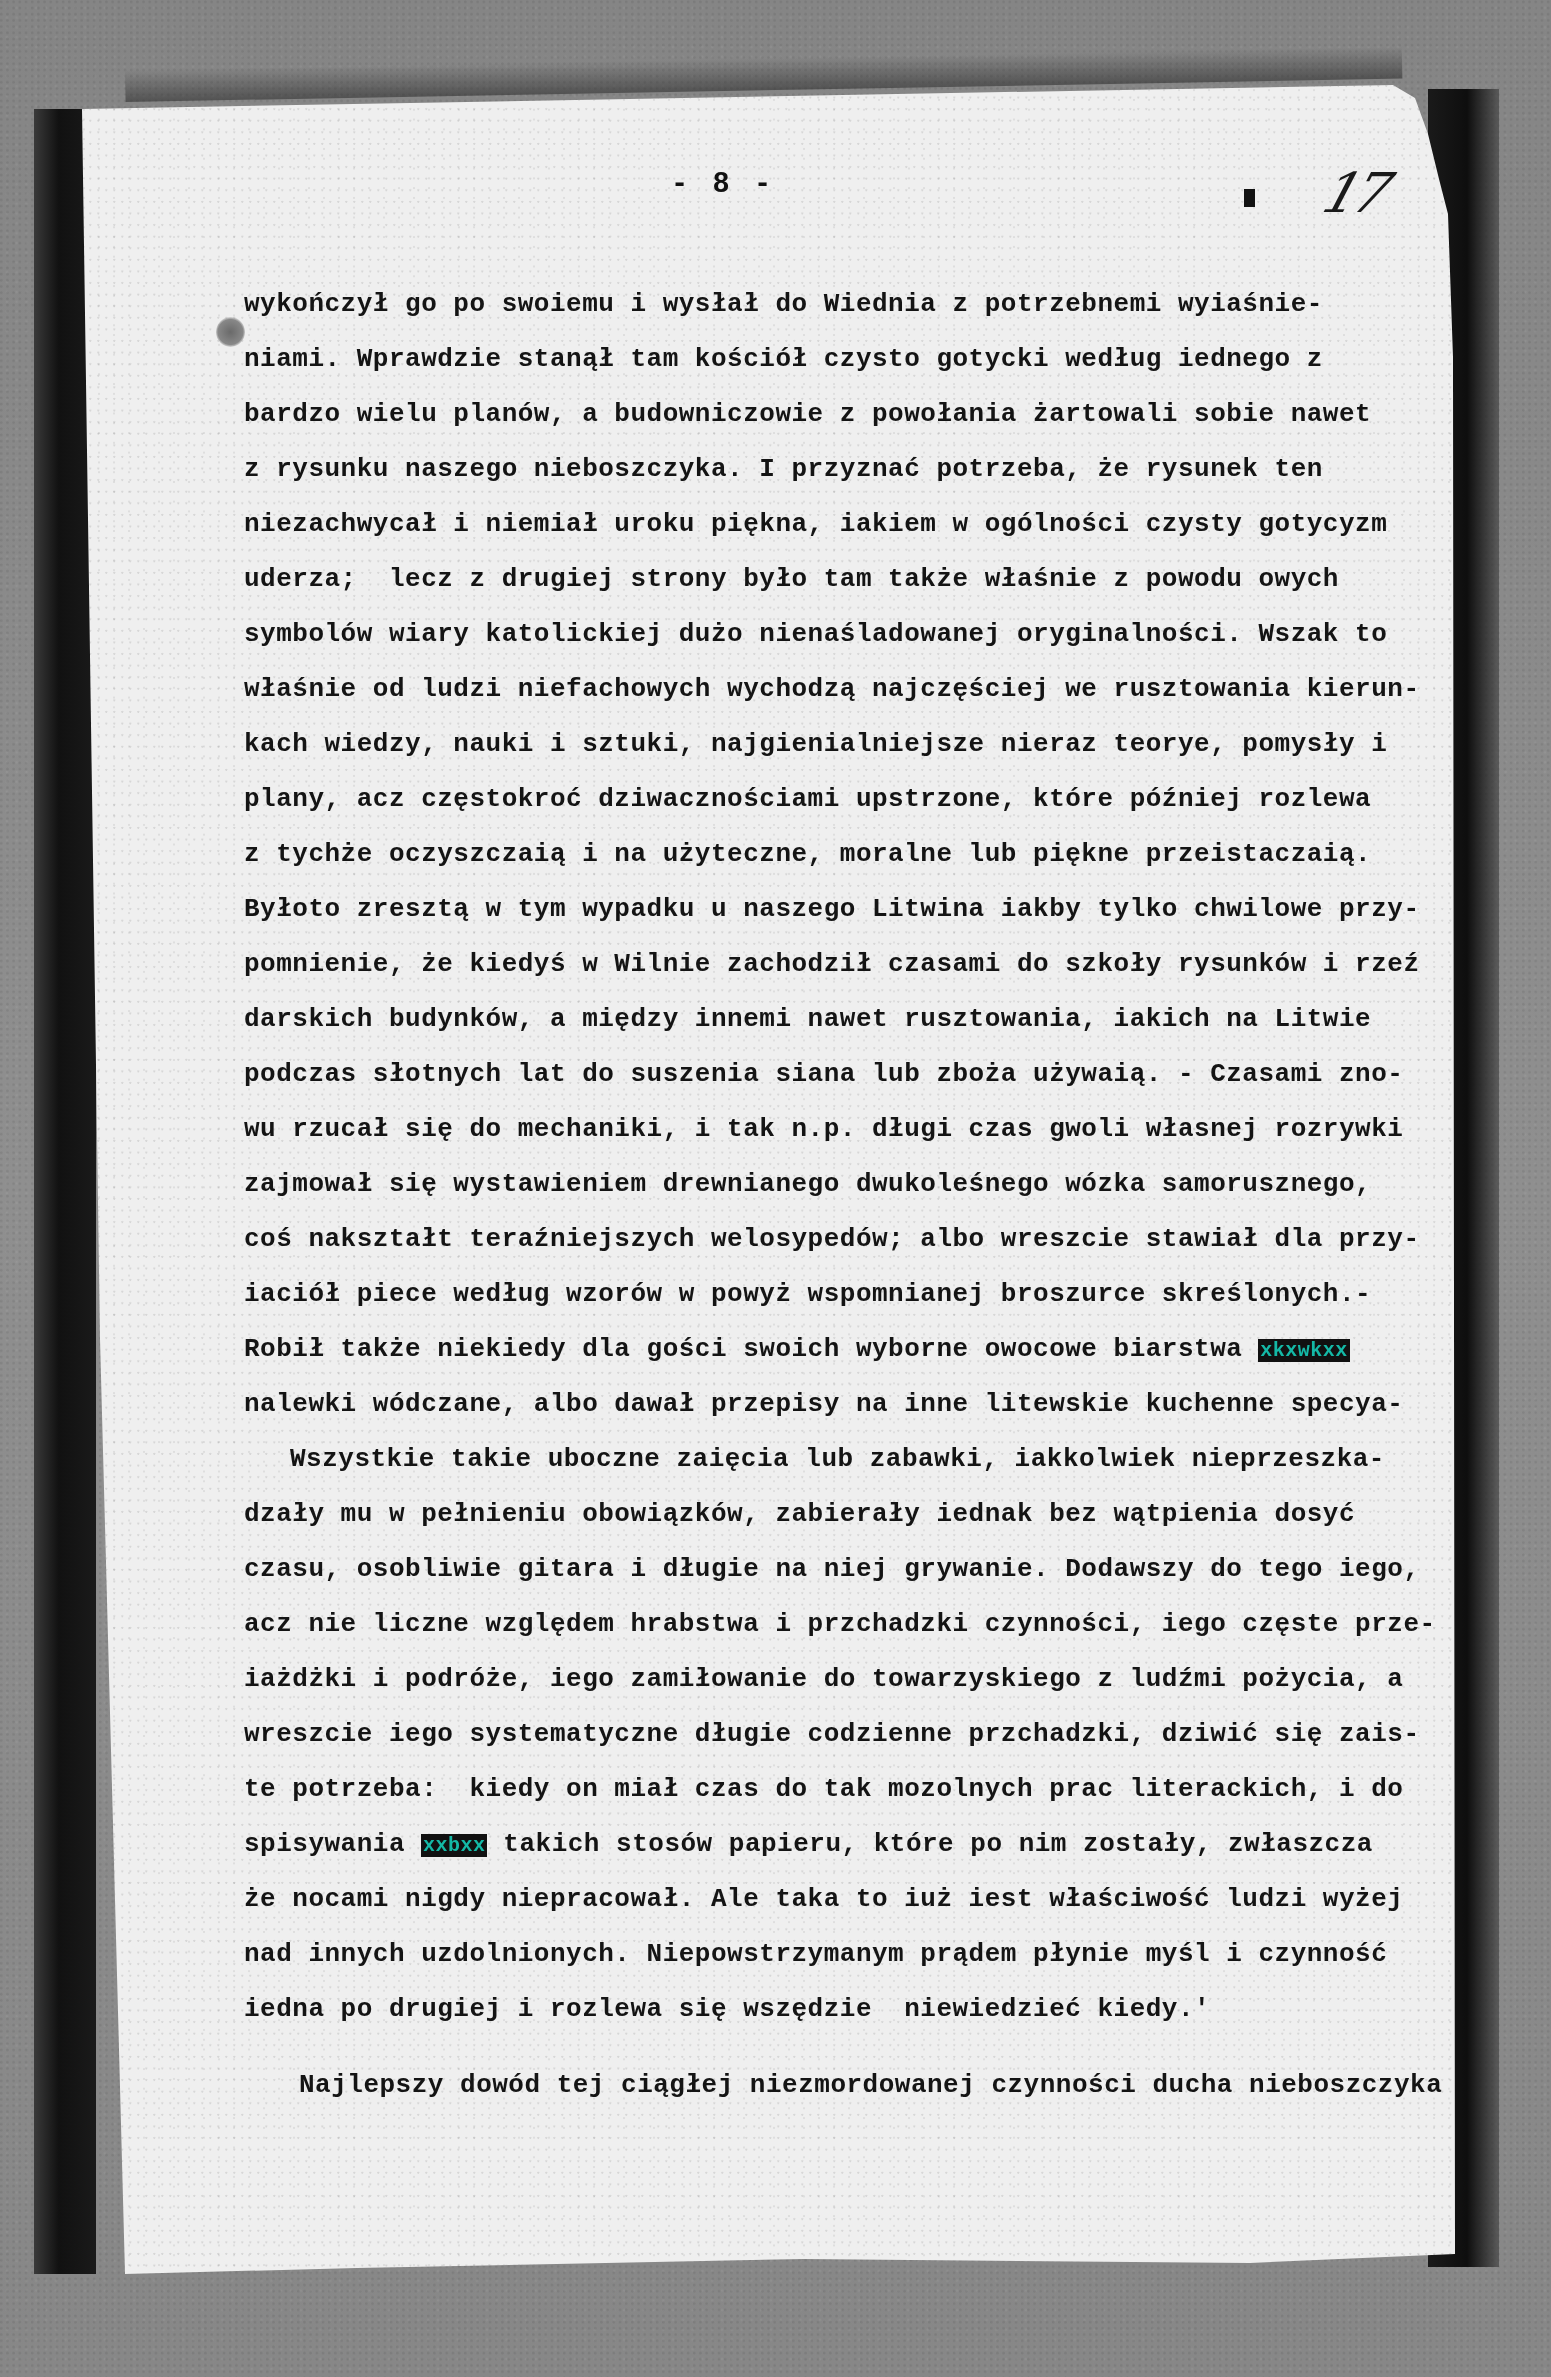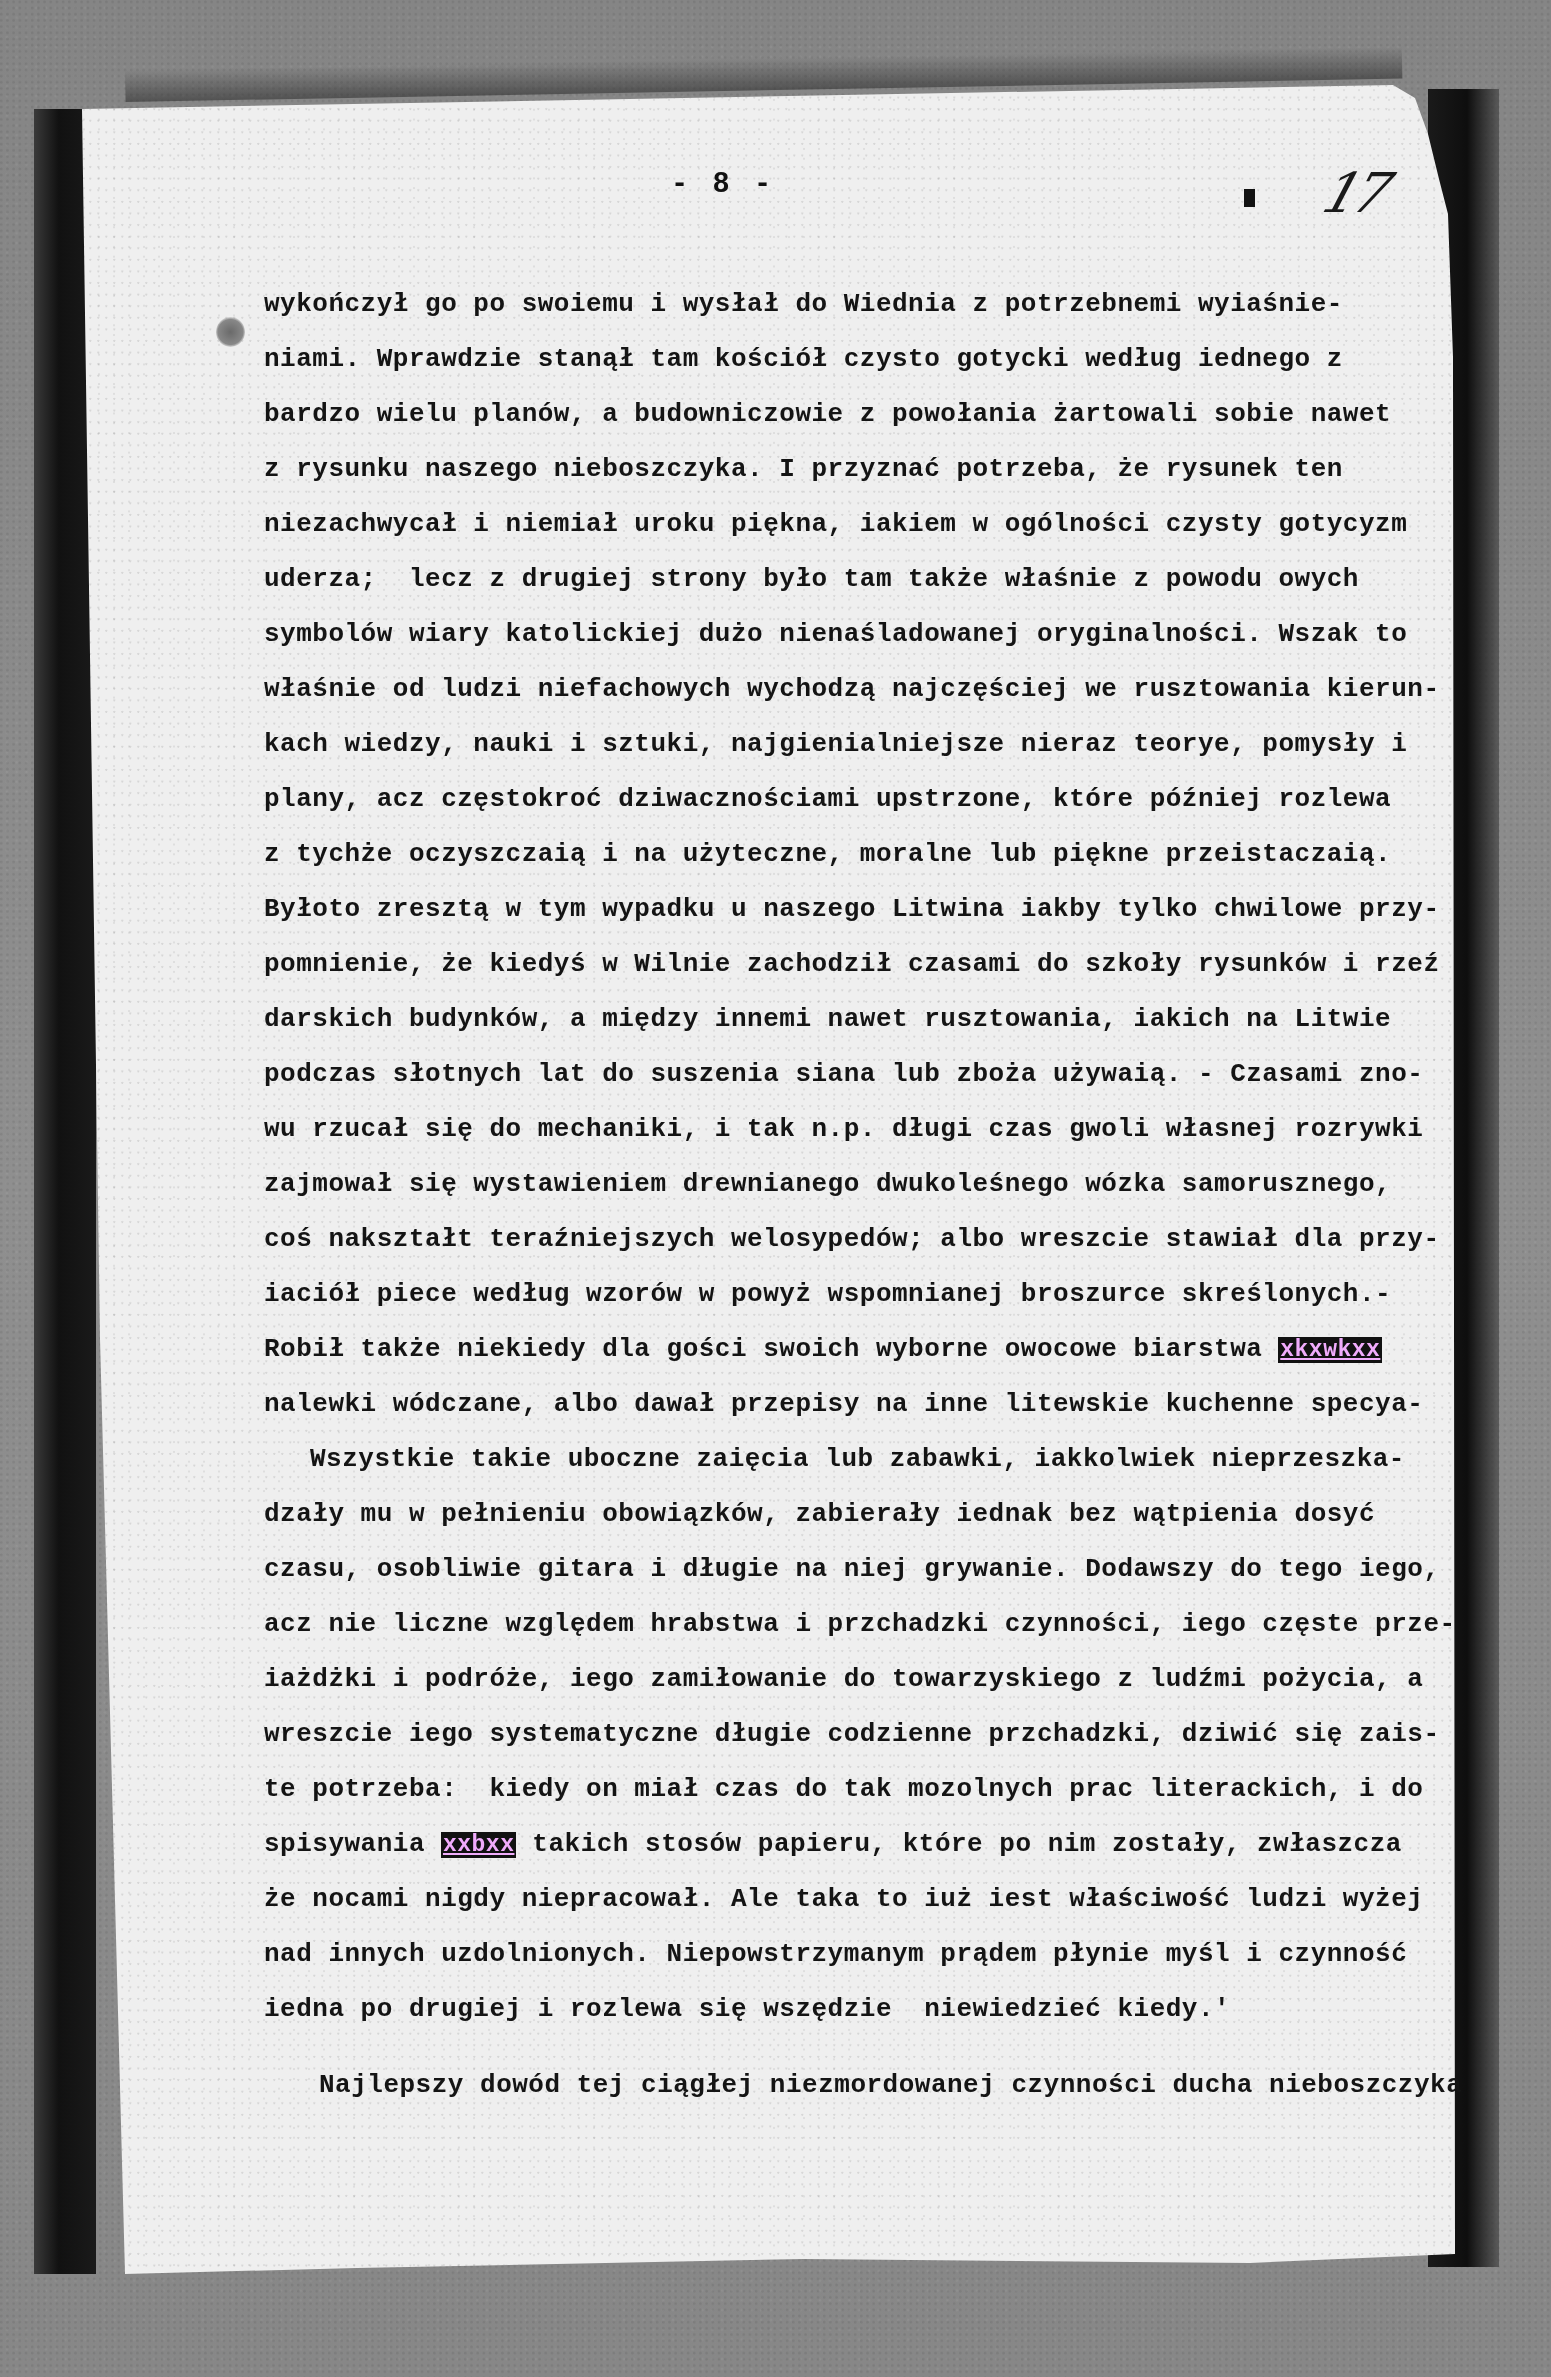--- a/index.html
+++ b/index.html
@@ -45,32 +45,32 @@
     font-size: 55px; color: #1a1a1a; transform: skewX(-18deg); letter-spacing: -5.4px;
   }
   .mark {
     position: absolute; left: 1244px; top: 189px; width: 10.7px; height: 18px; background: #111;
   }
   .blot {
     position: absolute; left: 216px; top: 317px; width: 28.6px; height: 30px; border-radius: 50%;
     background: radial-gradient(circle, #6a6a6a 0%, #888 60%, transparent 75%);
   }
   .body-text {
-    position: absolute; left: 264px; top: 277px; width: 1214px;
+    position: absolute; left: 244px; top: 277px; width: 1214px;
   }
   .line {
     height: 55px; line-height: 55px; white-space: pre;
     font-size: 26px; font-weight: bold; color: #141414;
     letter-spacing: 0.5px;
   }
   .line.indent { padding-left: 46px; }
   .line.indent2 { padding-left: 55px; }
   .para-gap { height: 21.4px; }
   .struck {
-    background: #111; color: #f0abfc; padding: 0 1.8px; font-size: 23px; text-decoration: underline;
+    background: #111; color: #14b8a6; padding: 0 1.8px; font-size: 20px;
   }
 </style>
 </head>
 <body>
 
 <div class="shadow-top"></div>
 <div class="shadow-left"></div>
 <div class="shadow-right"></div>
 
 <div class="page"></div>

